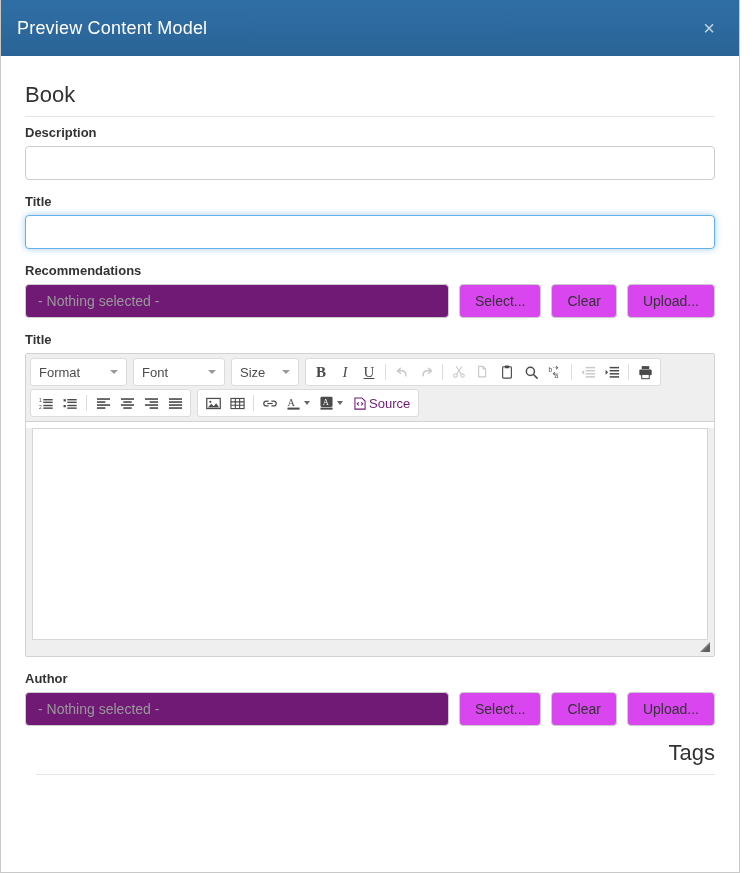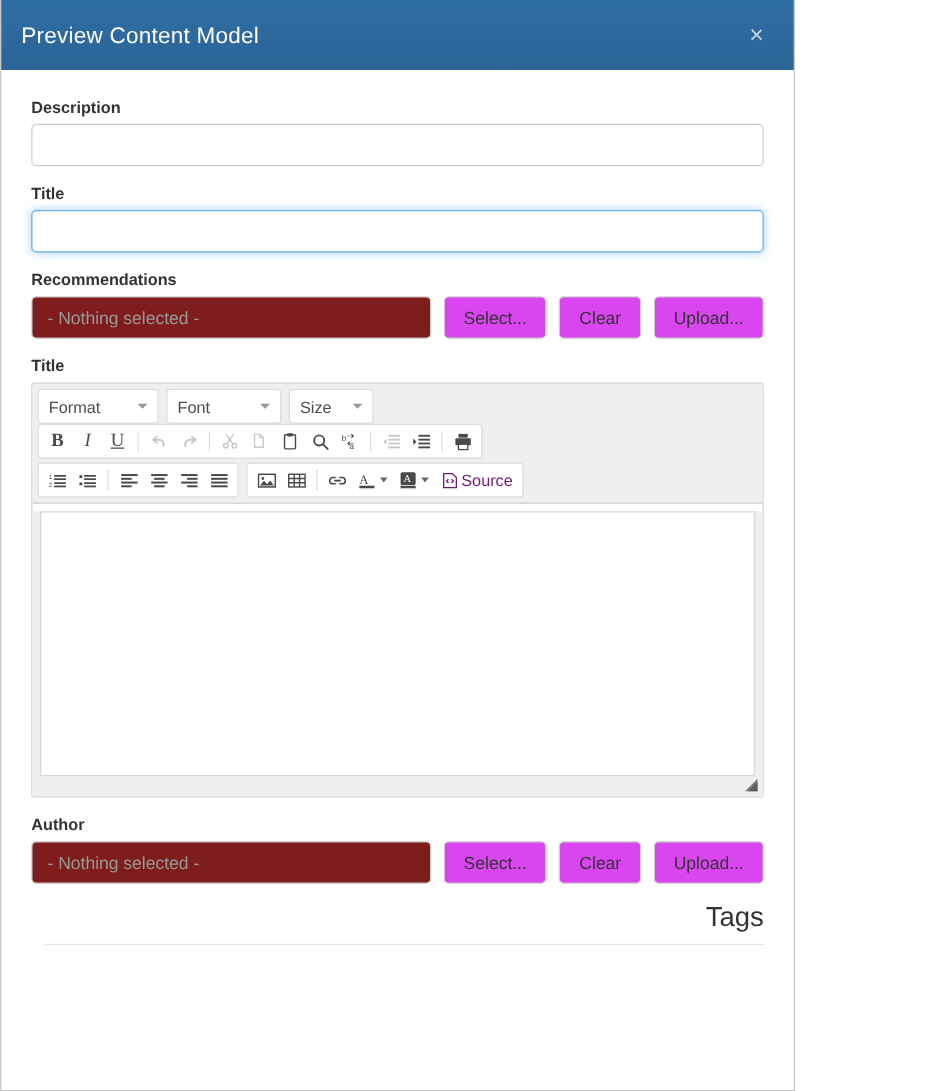--- a/index.html
+++ b/index.html
@@ -9,21 +9,21 @@
     height: 873px;
     background: #ffffff;
     font-family: "Liberation Sans", sans-serif;
     font-size: 14px;
     color: #333333;
     overflow: hidden;
   }
 
   
   .modal {
-    width: 636px;
+    width: 740px;
     height: 873px;
     background: #ffffff;
     display: flex;
     flex-direction: column;
     border: 1px solid #c8c8c8;
     border-top: none;
   }
 
   .modal-header {
     height: 56px;
@@ -108,21 +108,21 @@
 
   
   .picker-row { display: flex; align-items: stretch; }
   .picker-input {
     flex: 1;
     height: 34px;
     padding: 6px 12px;
     font-size: 14px;
     font-family: "Liberation Sans", sans-serif;
     color: #999999;
-    background: #7f1d1d;
+    background: #701a75;
     border: 1px solid #cccccc;
     border-radius: 4px;
     outline: none;
     margin-right: 10px;
   }
   .picker-input::placeholder { color: #999999; }
   .btn {
     height: 34px;
     padding: 0 15px;
     font-size: 14px;
@@ -292,20 +292,21 @@
 
 <div class="modal">
 
   <div class="modal-header">
     <span class="modal-title">Preview Content Model</span>
     <button class="close-btn">×</button>
   </div>
 
   <div class="modal-body">
 
+    <h2 class="section-title">Book</h2>
 
     
     <div class="field">
       <label class="field-label">Description</label>
       <input class="text-input" type="text" value="" style="">
     </div>
 
     
     <div class="field">
       <label class="field-label">Title</label>

